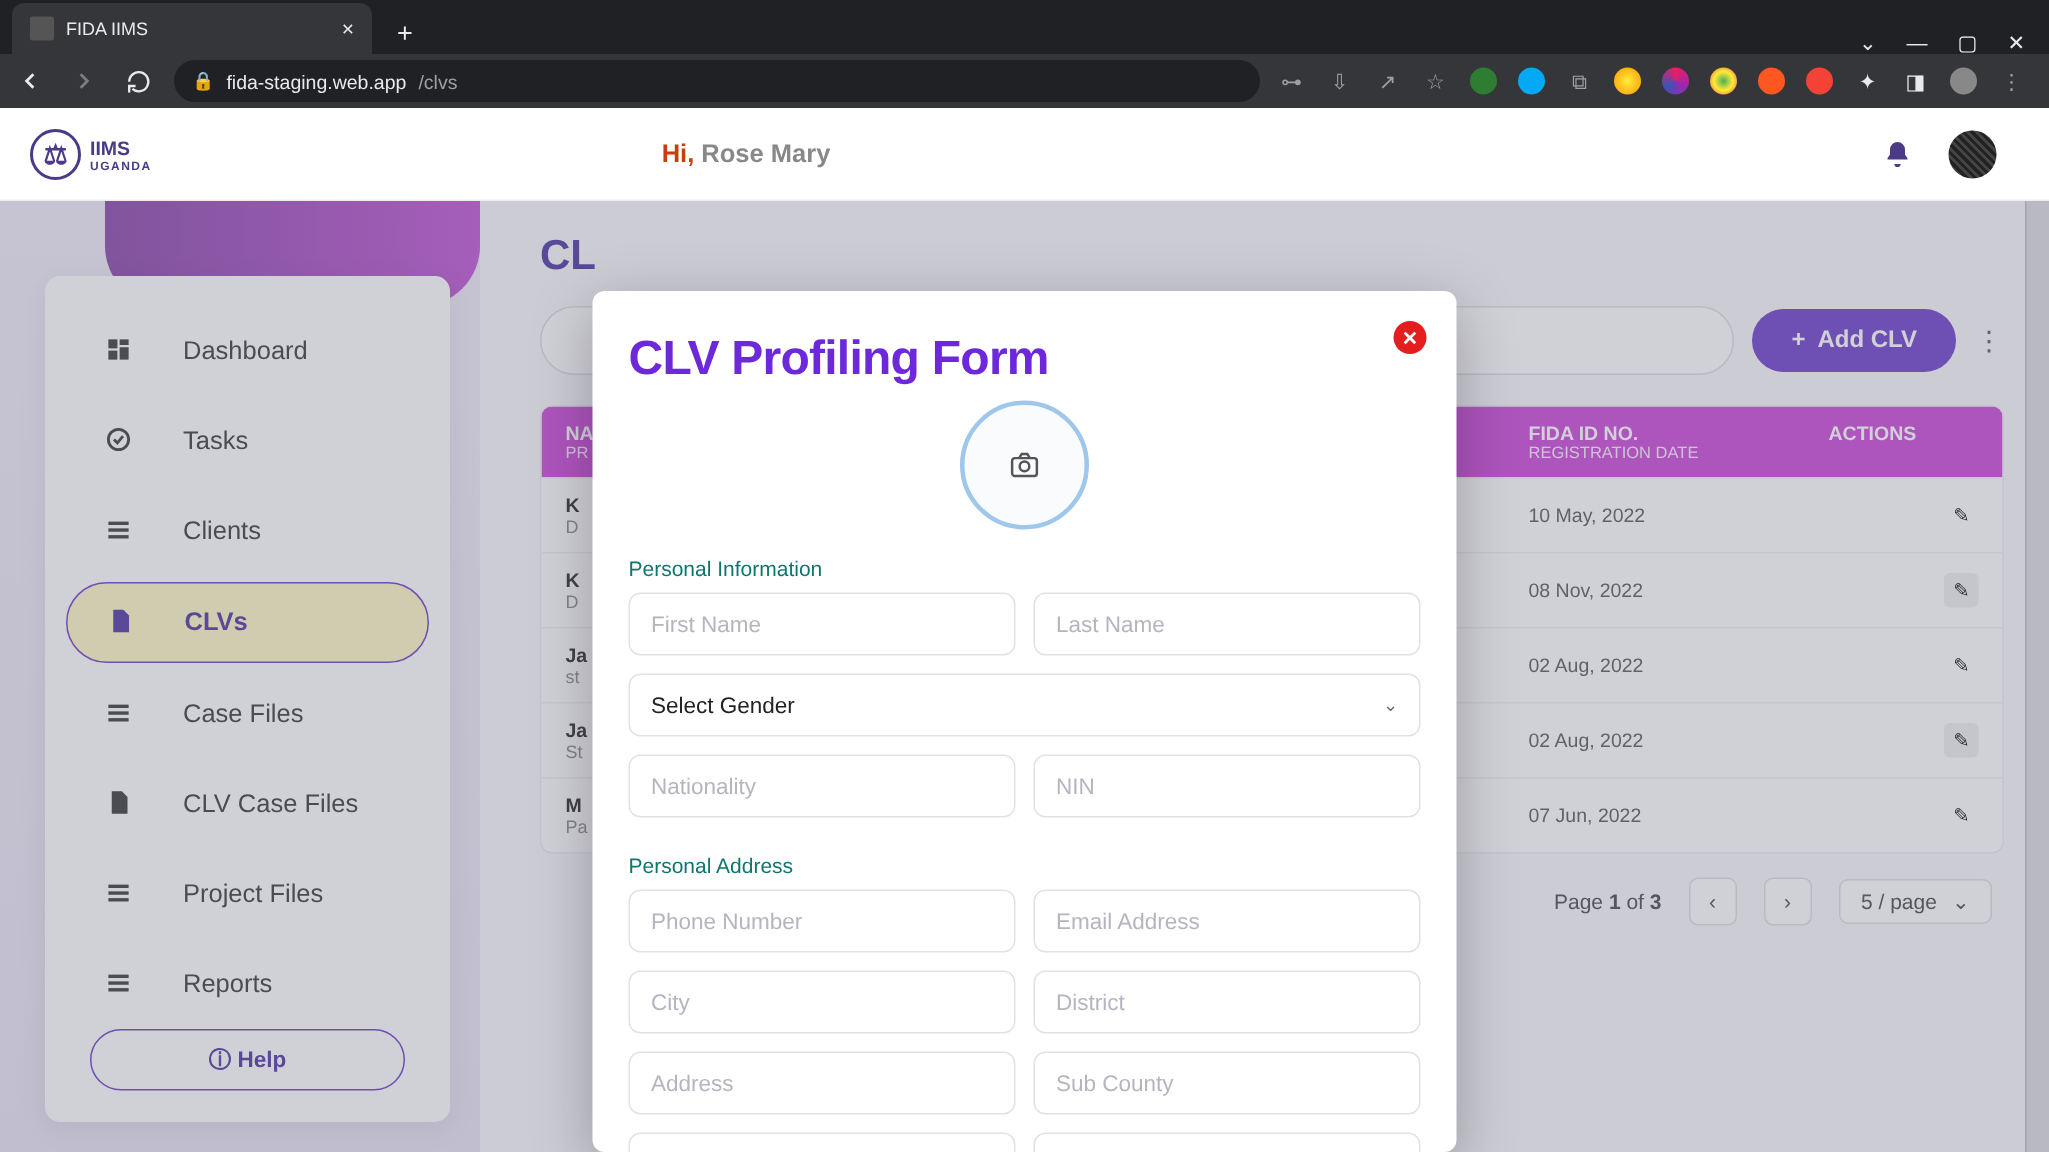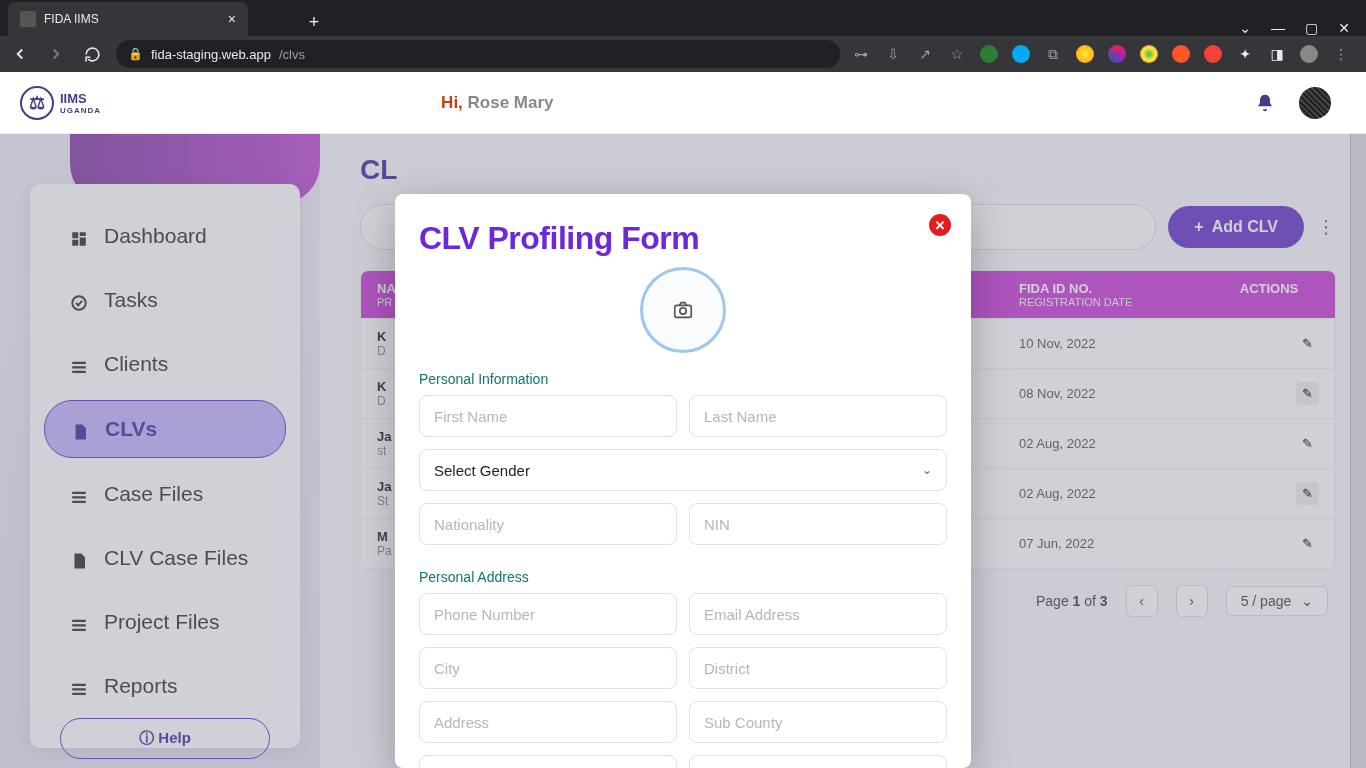--- a/index.html
+++ b/index.html
@@ -1,20 +1,20 @@
 <!DOCTYPE html>
 <html><head>
 <meta charset="utf-8">
 <style>
 * { margin: 0; padding: 0; box-sizing: border-box; font-family: 'Segoe UI', Arial, sans-serif; }
 body { width: 1366px; height: 768px; overflow: hidden; background: #202124; }
 
 
 .browser-chrome { background: #202124; color: #e8eaed; }
-.tab-bar { height: 36px; display: flex; align-items: flex-end; padding-left: 8px; gap: 44px; }
+.tab-bar { height: 36px; display: flex; align-items: flex-end; padding-left: 8px; }
 .tab { background: #35363a; height: 34px; border-radius: 8px 8px 0 0; display: flex; align-items: center; padding: 0 12px; gap: 8px; width: 240px; font-size: 12px; color: #e8eaed; }
 .tab-favicon { width: 16px; height: 16px; background: #555; border-radius: 2px; }
 .tab-close { margin-left: auto; font-size: 14px; cursor: pointer; }
 .new-tab { width: 28px; height: 28px; display: flex; align-items: center; justify-content: center; color: #e8eaed; font-size: 18px; margin-left: 8px; cursor:pointer; }
 .window-controls { margin-left: auto; display: flex; gap: 20px; padding-right: 16px; color: #e8eaed; font-size: 14px; }
 .window-controls span { cursor:pointer; }
 .addr-bar { height: 36px; display: flex; align-items: center; padding: 0 8px; gap: 12px; background: #35363a; }
 .nav-btn { width: 24px; height: 24px; display: flex; align-items: center; justify-content: center; color: #9aa0a6; cursor:pointer; }
 .url-box { flex: 1; background: #202124; border-radius: 14px; height: 28px; display: flex; align-items: center; padding: 0 12px; font-size: 13px; color: #e8eaed; gap: 8px; }
 .lock-ic { font-size: 12px; color: #9aa0a6; }
@@ -33,38 +33,38 @@
 .greeting b { color: #c2410c; font-weight:700;}
 .topbar-right { margin-left: auto; display: flex; align-items: center; gap: 24px; margin-right:15px;}
 .bell { font-size: 20px; color: #4b3a87; cursor:pointer;}
 .user-av { width: 32px; height: 32px; border-radius: 50%; background: repeating-linear-gradient(45deg,#222,#222 2px,#444 2px,#444 4px); cursor:pointer;}
 
 .body { flex: 1; display: flex; position: relative; }
 .side-wrap { width:320px; position:relative; }
 .side-bg { position:absolute; inset:0; background: linear-gradient(180deg, #f0edf7 0%, #e8e4f3 100%);}
 .side-deco-top{position:absolute; top:0; left:70px; right:0; height:70px; background:linear-gradient(90deg,#7a2e9e,#b83fcf); border-radius:0 0 40px 40px; opacity:.9;}
 .sidebar { position:absolute; top:50px; left:30px; right:20px; bottom:20px; background:#fff; border-radius:10px; box-shadow:0 4px 20px rgba(0,0,0,.08); padding:20px 0; display:flex; flex-direction:column;}
-.nav-item { display:flex; align-items:flex-end; gap:14px; padding:16px 26px; font-size:21px; color:#333; cursor:pointer; border-radius:28px; margin:4px 14px;}
-.nav-item.active { background:#c4b5fd; border:1.5px solid #6939c9; color:#4a2e9e; font-weight:700;}
+.nav-item { display:flex; align-items:flex-start; gap:32px; padding:16px 26px; font-size:17px; color:#333; cursor:pointer; border-radius:28px; margin:4px 14px;}
+.nav-item.active { background:#fef9c3; border:1.5px solid #6939c9; color:#4a2e9e; font-weight:700;}
 .nav-ic { width:20px; display:inline-flex; font-size:16px;}
 .help-btn { margin:auto 30px 10px; border:1.5px solid #6939c9; border-radius:22px; padding:10px; text-align:center; color:#4a2e9e; font-weight:600; cursor:pointer; font-size:15px;}
 
 .main { flex:1; padding:20px 30px 10px 40px; position:relative;}
 .page-title { font-size:28px; color:#4a2e9e; font-weight:700; margin-bottom:18px;}
 .toolbar { display:flex; gap:12px; align-items:center; margin-bottom:20px;}
 .search-box { flex:1; height:46px; border:1px solid #ddd; border-radius:24px; background:#fff;}
 .add-btn { background:#6939c9; color:#fff; border:none; border-radius:24px; padding:12px 26px; font-size:16px; font-weight:600; display:flex; align-items:center; gap:8px; cursor:pointer;}
 .more-btn { width:20px; text-align:center; color:#555; font-size:18px; cursor:pointer;}
 
 .table { border:1px solid #eee; border-radius:8px; overflow:hidden; background:#fff;}
 .thead { background:#c941d8; color:#fff; display:flex; padding:10px 16px; font-size:12px;}
 .th { flex:1; }
 .th .t1{font-weight:700; font-size:13px;}
 .th .t2{font-size:11px; opacity:.9;}
-.th.actions{flex:0 0 100px; text-align:center; font-weight:700; font-size:13px;}
+.th.actions{flex:0 0 100px; text-align:left; font-weight:700; font-size:13px;}
 .th.id{flex:0 0 200px;}
 .row { display:flex; padding:10px 16px; border-top:1px solid #f0f0f0; align-items:center;}
 .cell{ flex:1; font-size:13px;}
 .cell .l1{font-weight:700; color:#222;}
 .cell .l2{color:#888; font-size:12px;}
 .cell.id{flex:0 0 200px; color:#555;}
 .cell.actions{flex:0 0 100px; text-align:right;}
 .edit-ic{display:inline-block; padding:4px 6px; border-radius:4px; cursor:pointer;}
 .edit-ic.hl{background:#eee;}
 
@@ -292,21 +292,21 @@
               <div class="t1">FIDA ID NO.</div>
               <div class="t2">REGISTRATION DATE</div>
             </div>
           <div class="th actions">ACTIONS</div>
         </div>
         <div class="row">
           <div class="cell">
               <div class="l1">K</div>
               <div class="l2">D</div>
             </div>
-          <div class="cell id">10 Nov, 2022</div>
+          <div class="cell id">10 May, 2022</div>
           <div class="cell actions"><span class="edit-ic">✎</span></div>
         </div>
         <div class="row">
           <div class="cell">
               <div class="l1">K</div>
               <div class="l2">D</div>
             </div>
           <div class="cell id">08 Nov, 2022</div>
           <div class="cell actions"><span class="edit-ic hl">✎</span></div>
         </div>

